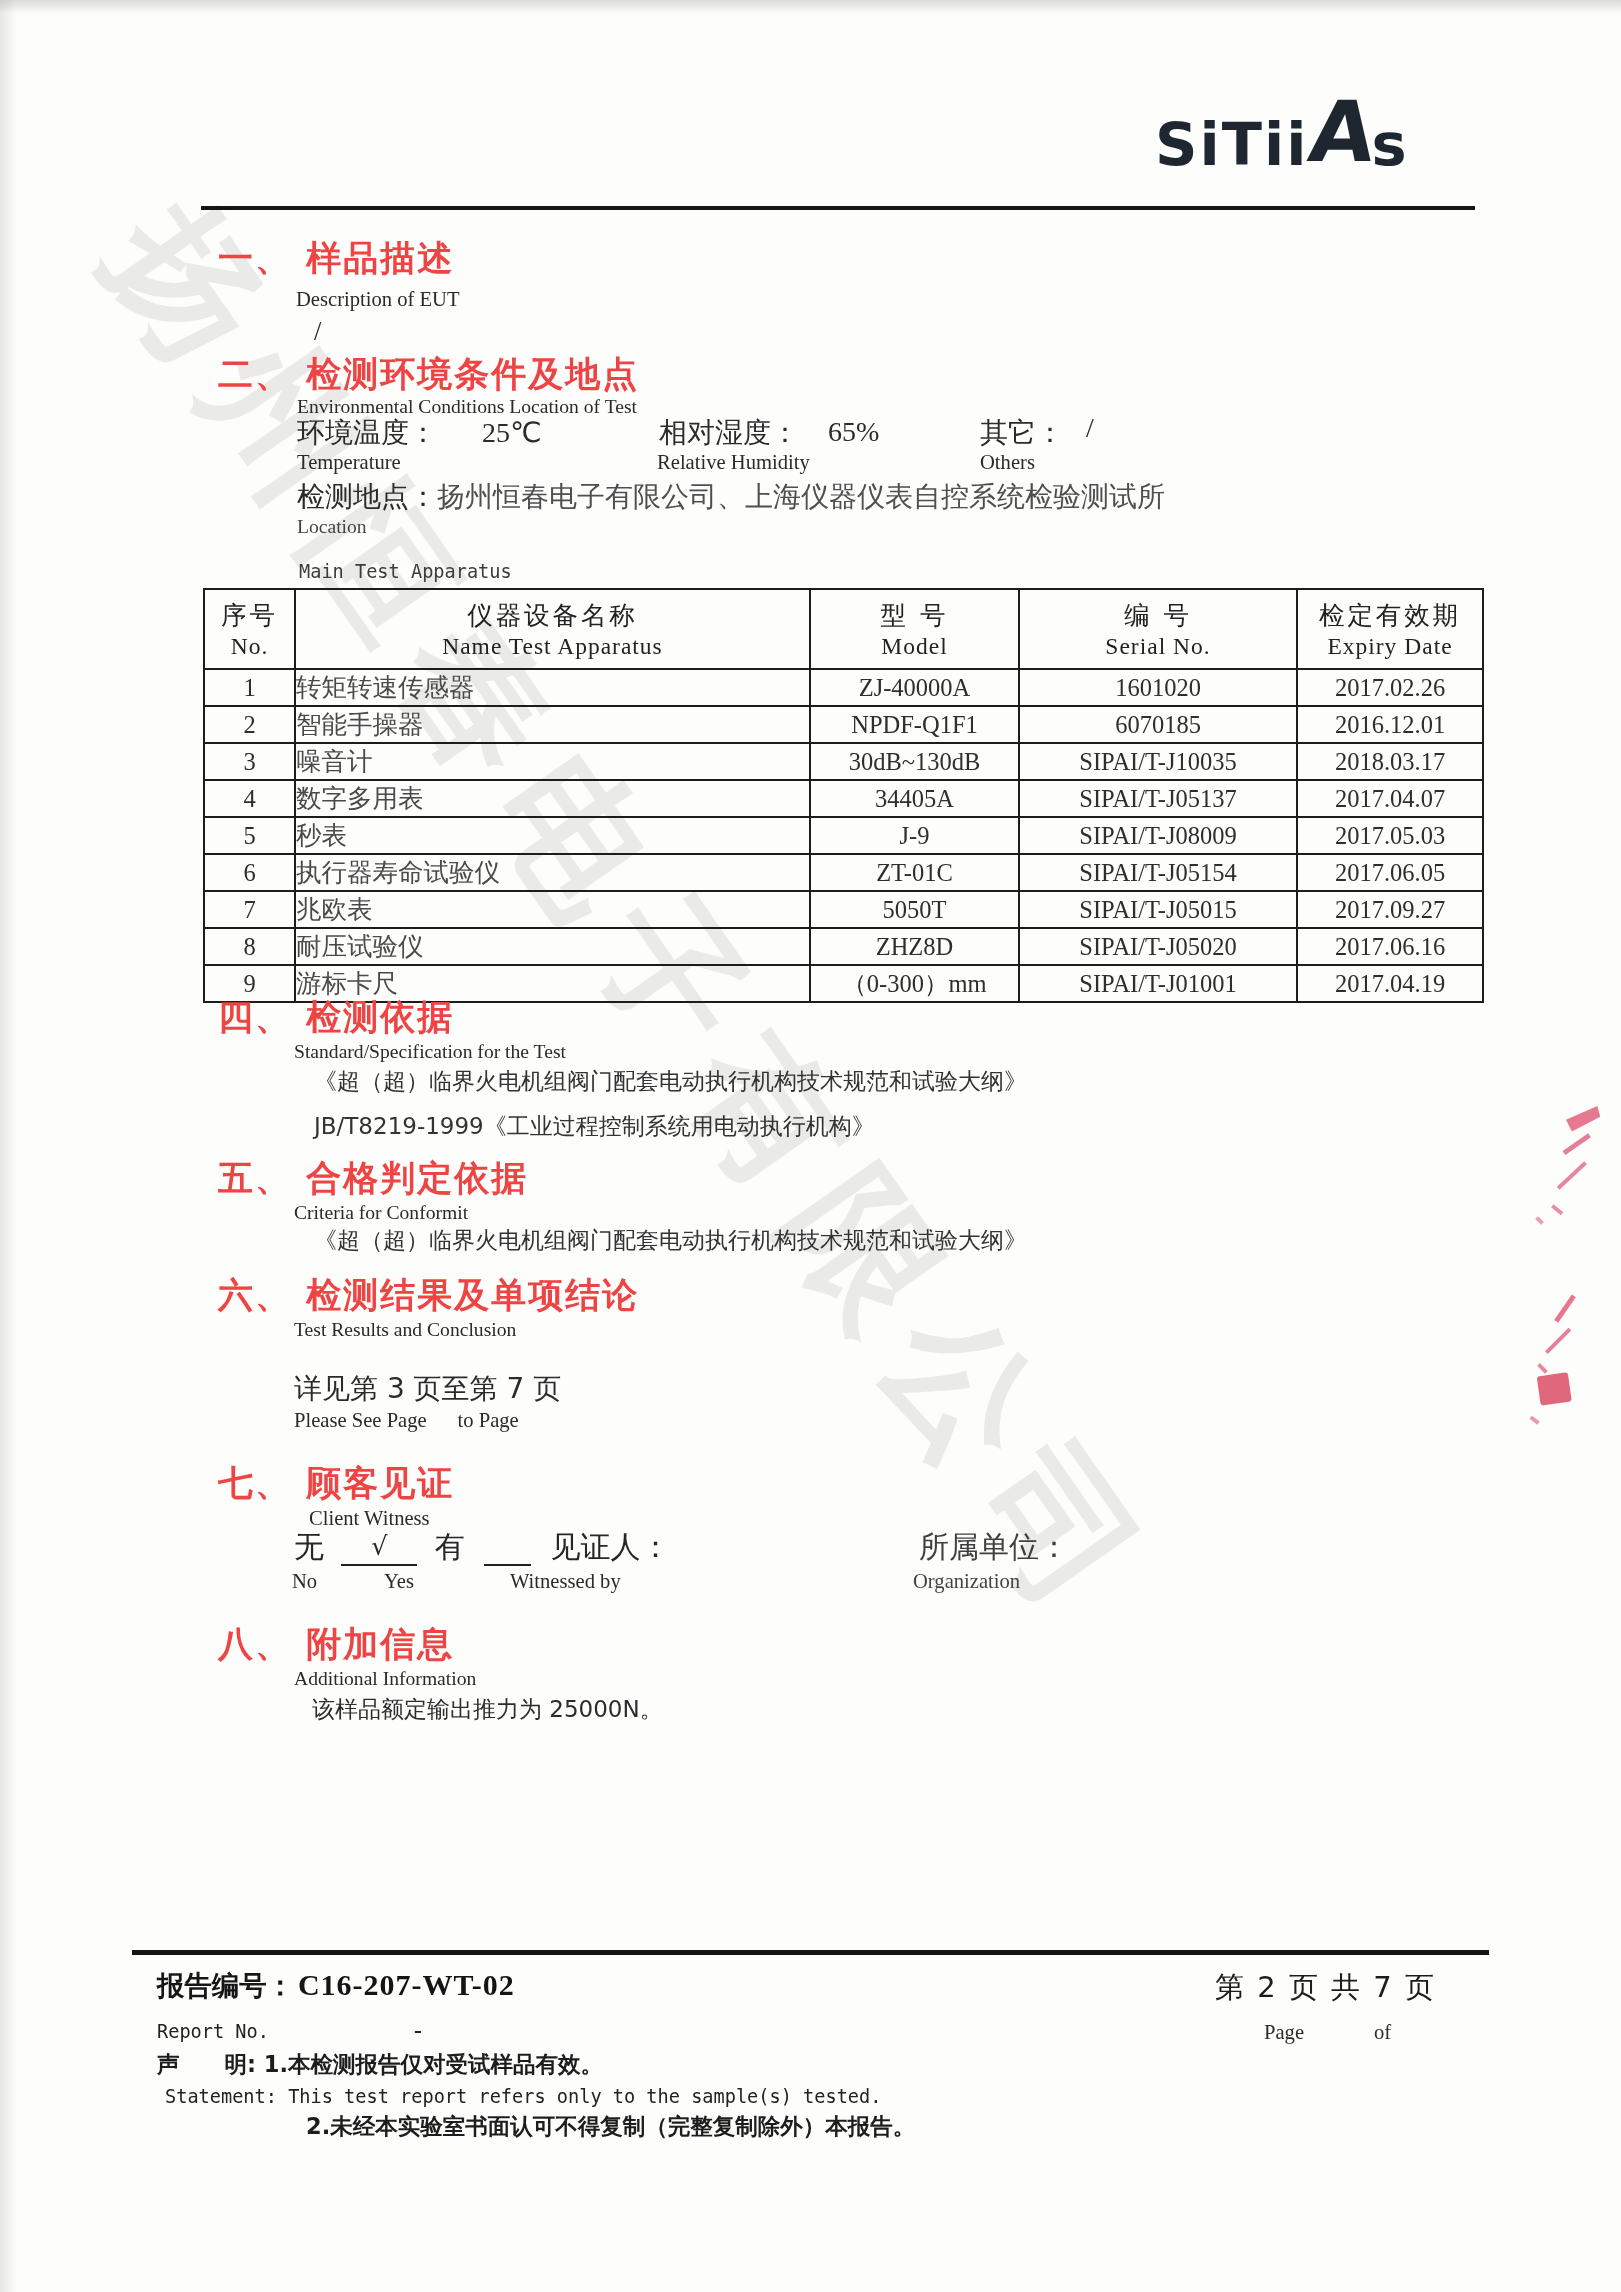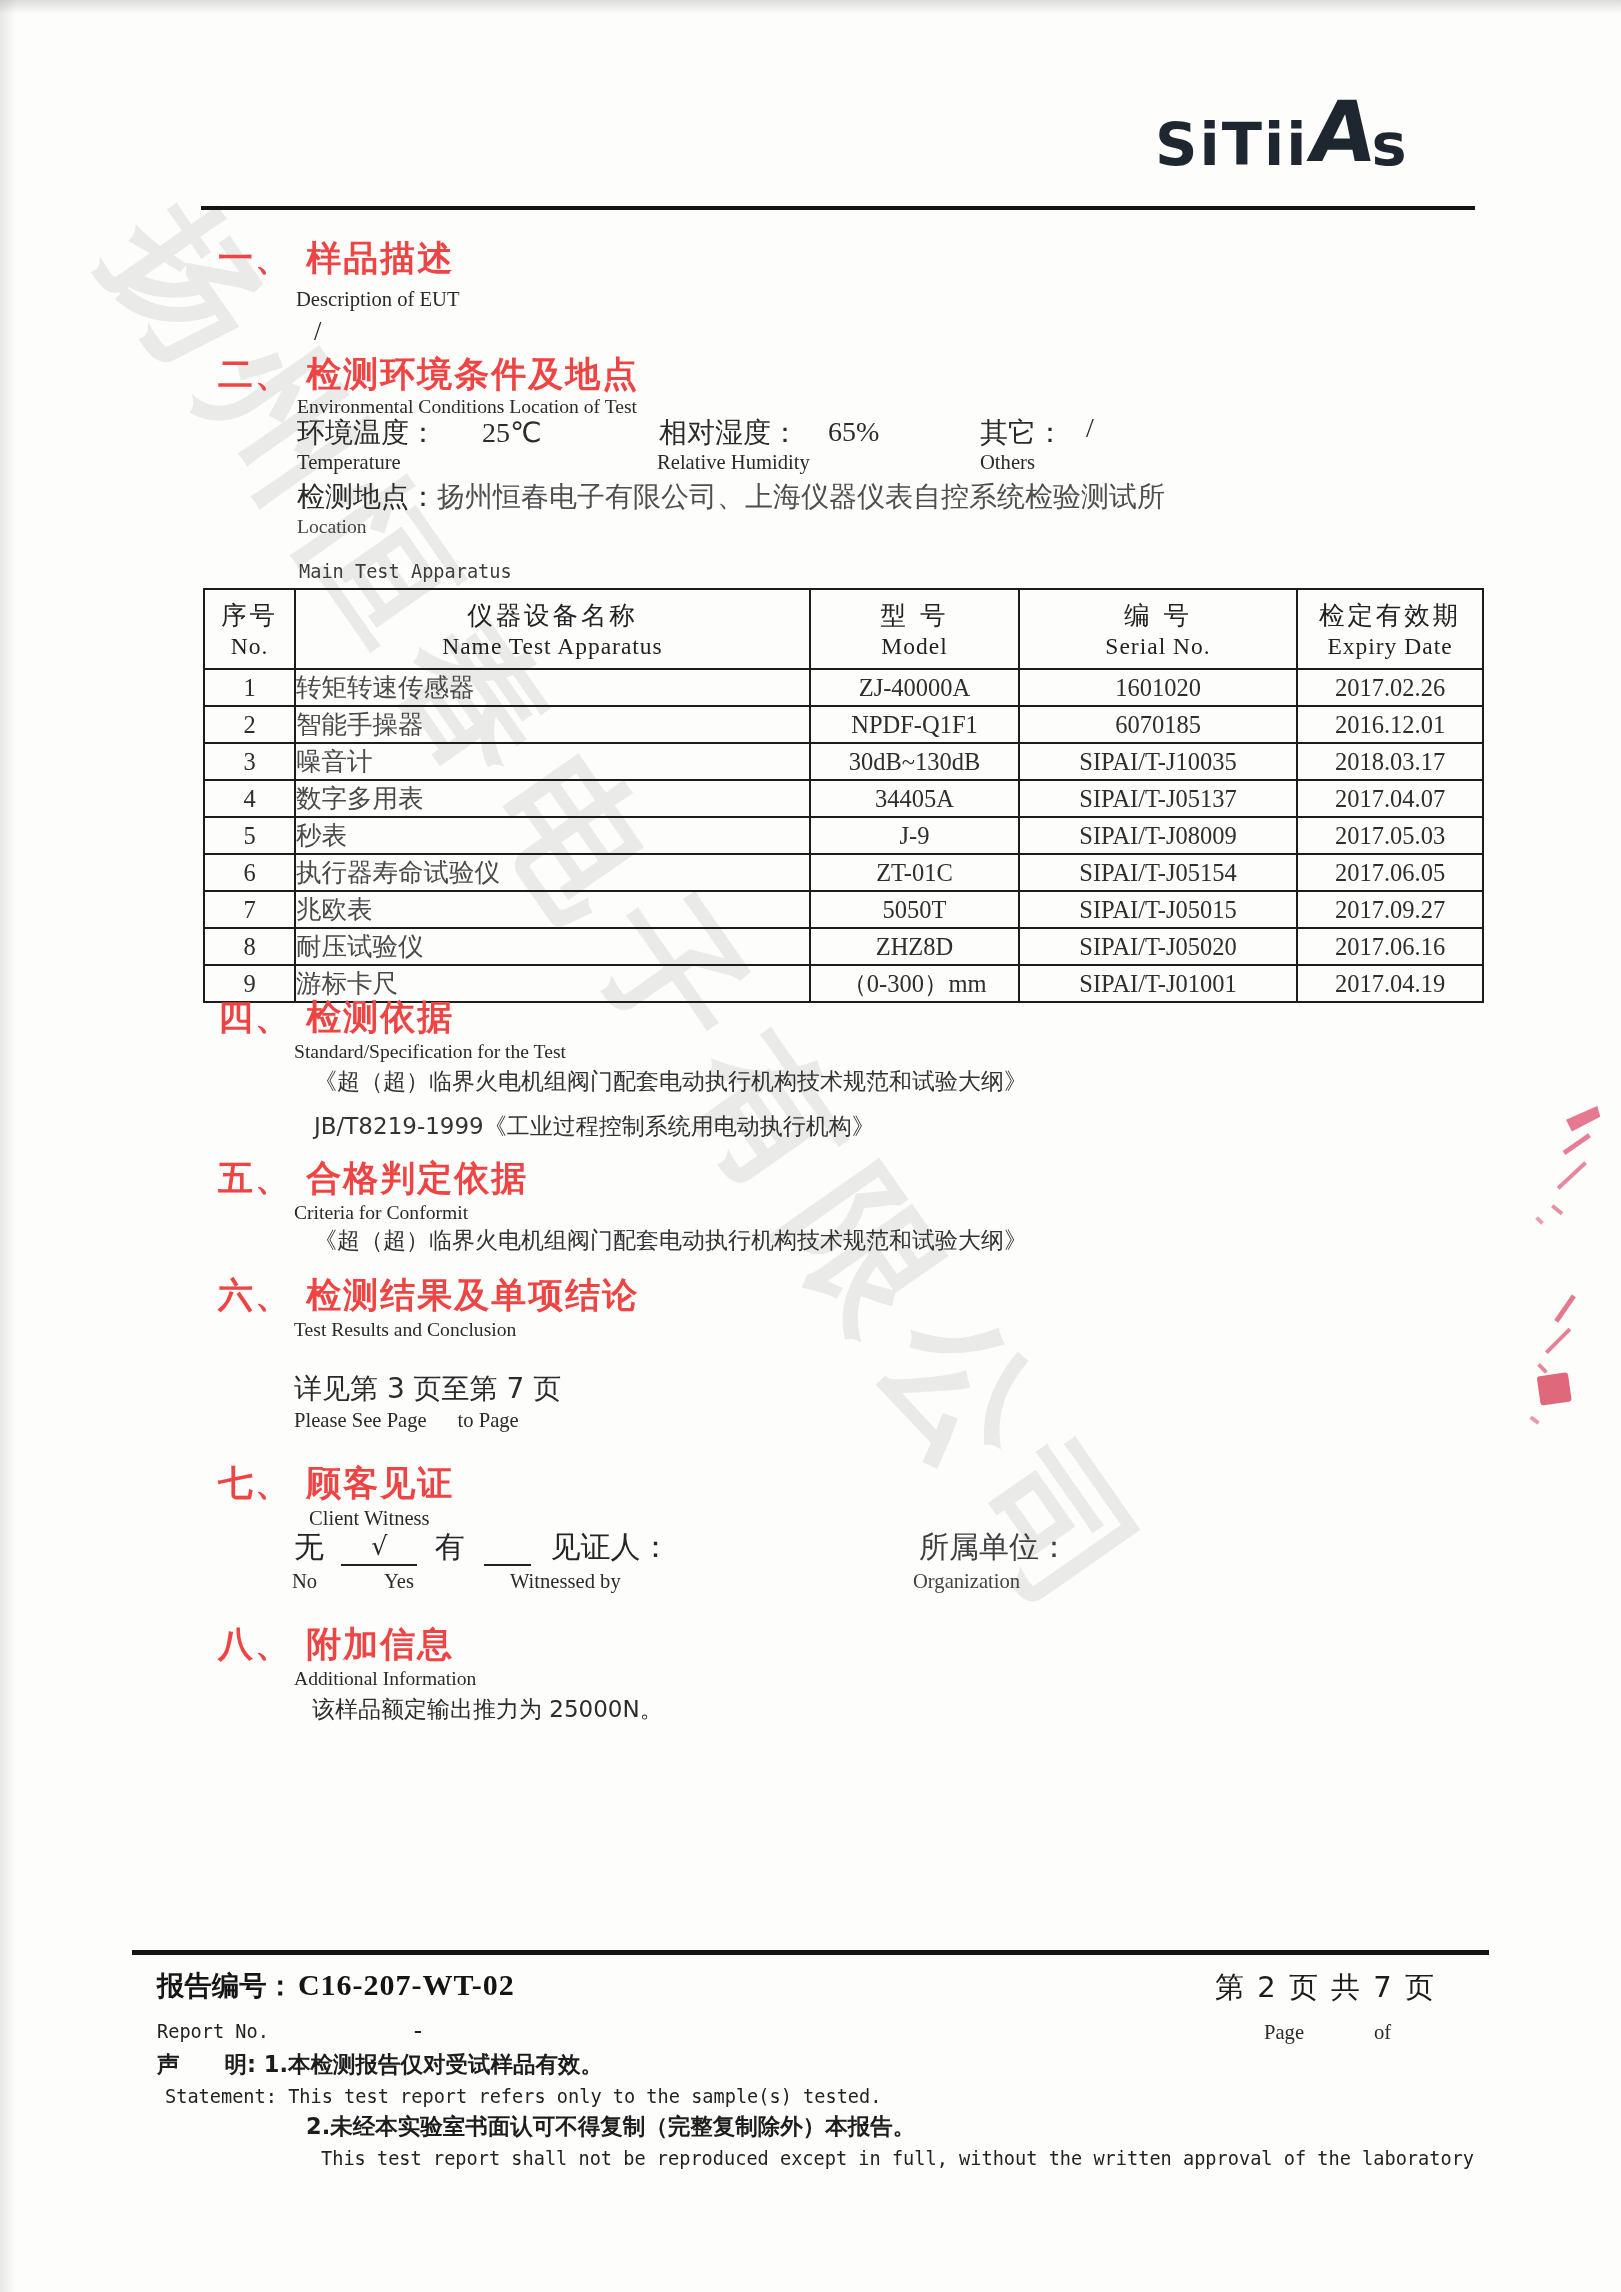--- a/index.html
+++ b/index.html
@@ -222,16 +222,15 @@
     <span style="font-size:30px;font-weight:700;letter-spacing:1px;color:#141414;">C16-207-WT-02</span>
   </div>
   <div class="abs cn" style="left:1215px;top:1968px;font-size:29px;color:#1c1c1c;letter-spacing:2px;">第 2 页 共 7 页</div>
   <div class="abs enmono fineprint" style="left:157px;top:2021px;">Report No.</div>
   <div class="abs" style="left:414px;top:2017px;font-size:23.5px;font-weight:700;">-</div>
   <div class="abs ensub" style="left:1264px;top:2021px;font-size:20.6px;">Page</div>
   <div class="abs ensub" style="left:1374px;top:2021px;font-size:20.6px;">of</div>
   <div class="abs cn stmt" style="left:157px;top:2049px;">声　　明: 1.本检测报告仅对受试样品有效。</div>
   <div class="abs enmono fineprint" style="left:165px;top:2086px;">Statement: This test report refers only to the sample(s) tested.</div>
   <div class="abs cn stmt" style="left:306px;top:2111px;">2.未经本实验室书面认可不得复制（完整复制除外）本报告。</div>
-  <div class="abs enmono fineprint" style="left:321px;top:2148px;">This test report shall not be reproduced except in full, without the written approval of the laboratory</div>
 
 </div>
 
 
 </body></html>

